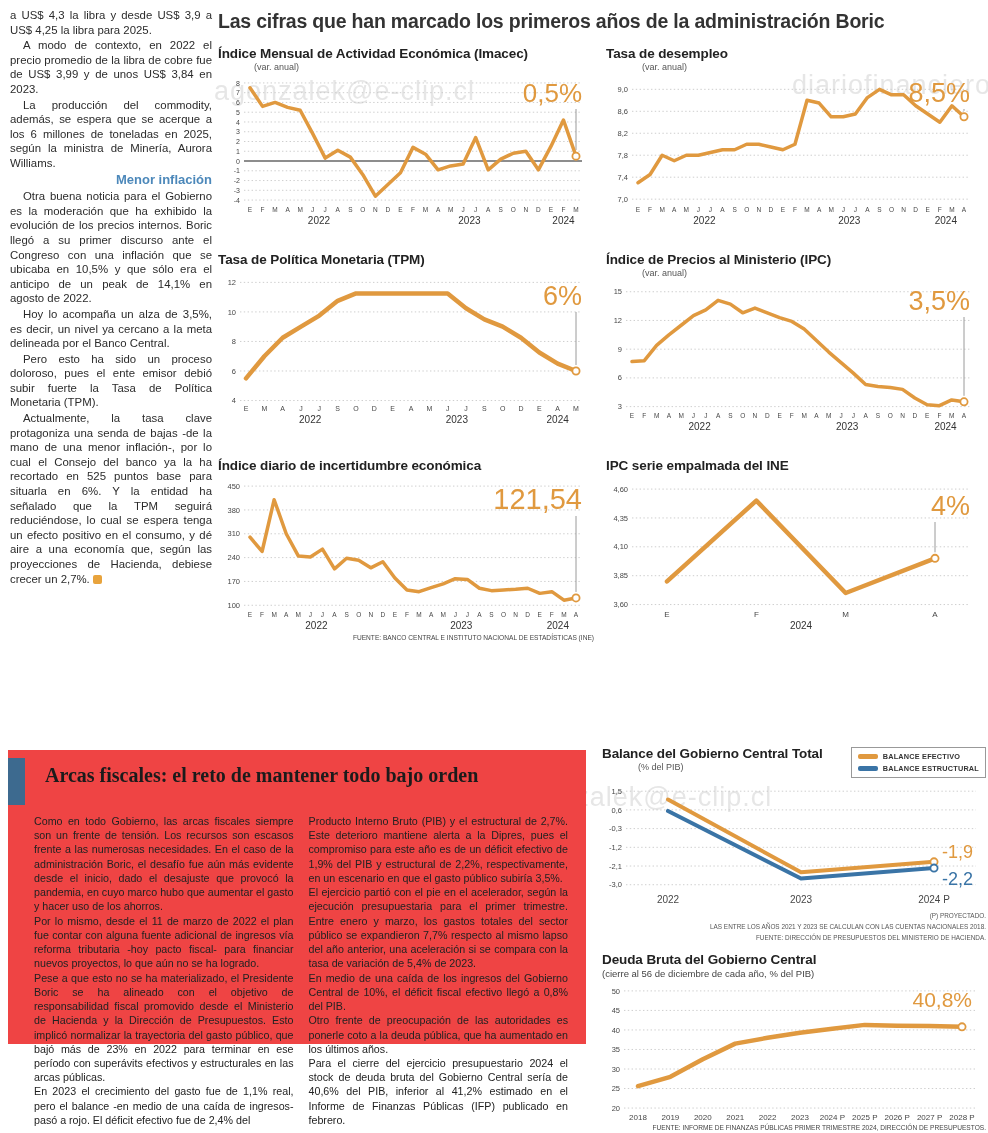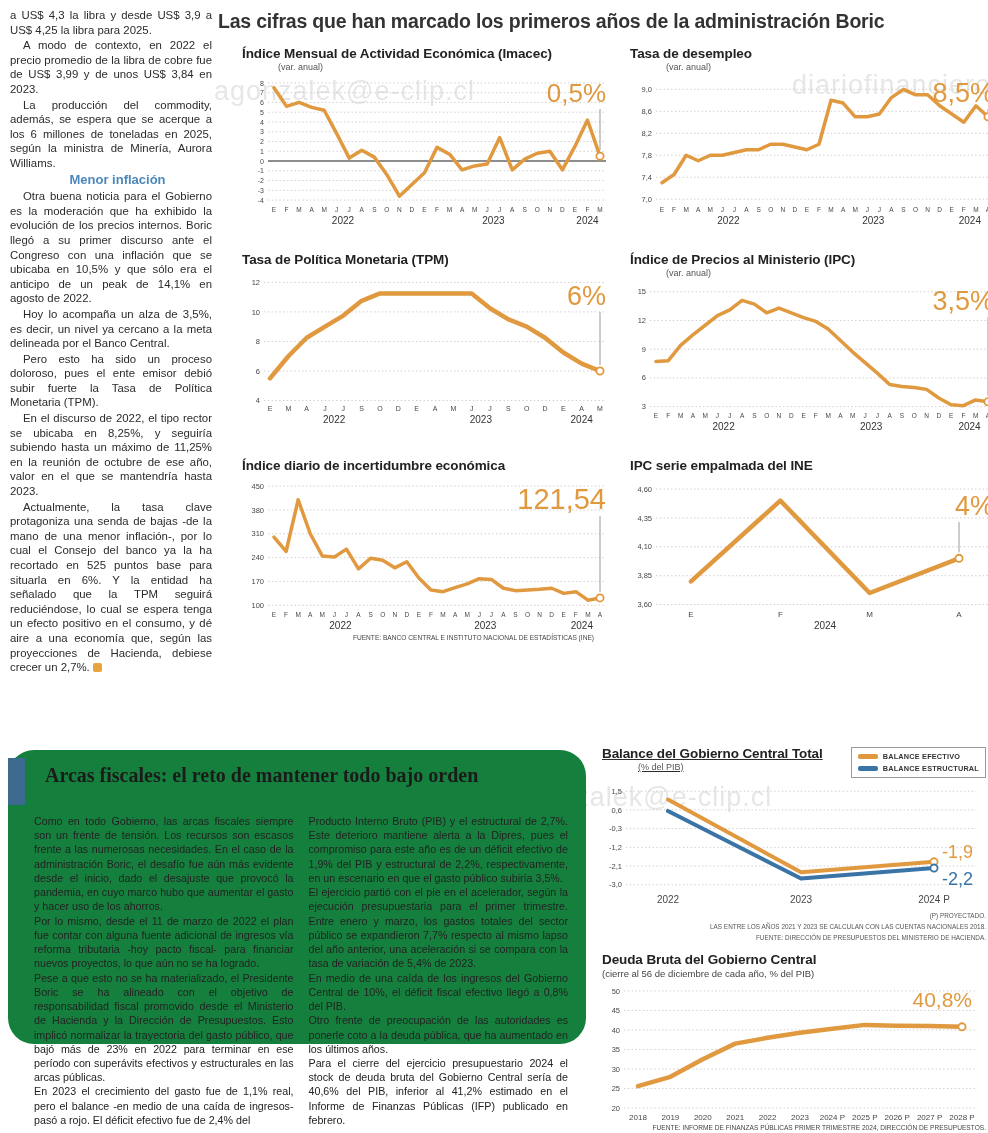--- a/index.html
+++ b/index.html
@@ -3,44 +3,44 @@
 <meta charset="utf-8">
 <style>
   html,body{margin:0;padding:0;background:#fff;}
   .page{position:relative;width:988px;height:1133px;background:#fff;overflow:hidden;
         font-family:"Liberation Sans",sans-serif;color:#2b2b2b;}
   
   .left-col{position:absolute;left:10px;top:8px;width:202px;font-size:11.4px;line-height:1.28;
             text-align:justify;color:#2b2b2b;}
   .left-col p{margin:0 0 1px;text-indent:13px;}
   .left-col p.first{text-indent:0;}
-  .subhead{color:#4c88ba;font-weight:bold;font-size:13px;margin:10px 0 3px;text-indent:0;text-align:center;}
+  .subhead{color:#4c88ba;font-weight:bold;font-size:13px;margin:10px 0 3px;text-indent:0;text-align:right;}
   .endmark{display:inline-block;width:9px;height:9px;background:#E8A33C;border-radius:2px;
            vertical-align:-1px;margin-left:3px;}
   
   .charts-area{position:absolute;left:218px;top:10px;width:764px;}
   .main-title{font-size:19.5px;font-weight:bold;color:#333;margin:0 0 13px;letter-spacing:-0.2px;}
   .chart-grid{display:grid;grid-template-columns:376px 376px;column-gap:12px;row-gap:20px;}
-  .chart-card{position:relative;margin-left:24px;}
+  .chart-card{position:relative;}
   .chart-title{font-size:13.5px;font-weight:bold;color:#222;margin:0;letter-spacing:-0.1px;}
   .chart-sub{font-size:9px;color:#555;margin:1px 0 0;padding-left:36px;}
   svg.chart{display:block;margin-top:2px;}
   svg.chart text{font-family:"Liberation Sans",sans-serif;}
   .chart-source{font-size:6.6px;color:#444;text-align:right;margin-top:-3px;}
   
-  .fiscal-box{position:absolute;left:8px;top:750px;width:578px;height:294px;background:#15803d;border-radius:26px;}
+  .fiscal-box{position:absolute;left:8px;top:750px;width:578px;height:294px;background:#ef4444;}
   .fiscal-bar{position:absolute;left:0;top:8px;width:17px;height:47px;background:#3d6a8f;}
   .fiscal-title{position:absolute;left:37px;top:14px;margin:0;font-family:"Liberation Serif",serif;
                 font-size:20px;font-weight:bold;color:#1b1b1b;}
   .fiscal-cols{position:absolute;left:26px;top:64px;width:534px;display:flex;gap:15px;}
   .fiscal-col{width:260px;font-size:10.7px;line-height:1.33;color:#222;text-align:justify;}
   .fiscal-col p{margin:0;}
   
   .bottom-right{position:absolute;left:602px;top:746px;width:384px;}
-  .balance-head{position:relative;min-height:32px;text-decoration:underline;}
+  .balance-head{position:relative;min-height:32px;}
   .balance-head .chart-title{white-space:nowrap;}
   .legend{position:absolute;right:0;top:1px;border:1px solid #999;padding:4px 6px;display:flex;
           flex-direction:column;gap:3px;background:rgba(255,255,255,0.65);}
   .legend-row{display:flex;align-items:center;gap:5px;}
   .legend-swatch{width:20px;height:4.5px;border-radius:2px;}
   .sw-efectivo{background:#E0993F;}
   .sw-estructural{background:#3A74A6;}
   .legend-label{font-size:7.3px;font-weight:bold;color:#333;letter-spacing:0.2px;}
   .footnotes{font-size:6.4px;color:#555;text-align:right;line-height:1.7;margin-top:1px;}
   .debt-block{margin-top:8px;}
@@ -62,21 +62,20 @@
   <div class="wm wm3">diariofinanciero#agonzalek@e-clip.cl</div>
 
   <div class="left-col">
     <p class="first">a US$ 4,3 la libra y desde US$ 3,9 a US$ 4,25 la libra para 2025.</p>
     <p>A modo de contexto, en 2022 el precio promedio de la libra de cobre fue de US$ 3,99 y de unos US$ 3,84 en 2023.</p>
     <p>La producción del commodity, además, se espera que se acerque a los 6 millones de toneladas en 2025, según la ministra de Minería, Aurora Williams.</p>
     <p class="subhead">Menor inflación</p>
     <p>Otra buena noticia para el Gobierno es la moderación que ha exhibido la evolución de los precios internos. Boric llegó a su primer discurso ante el Congreso con una inflación que se ubicaba en 10,5% y que sólo era el anticipo de un peak de 14,1% en agosto de 2022.</p>
     <p>Hoy lo acompaña un alza de 3,5%, es decir, un nivel ya cercano a la meta delineada por el Banco Central.</p>
     <p>Pero esto ha sido un proceso doloroso, pues el ente emisor debió subir fuerte la Tasa de Política Monetaria (TPM).</p>
-    <p>En el discurso de 2022, el tipo rector se ubicaba en 8,25%, y seguiría subiendo hasta un máximo de 11,25% en la reunión de octubre de ese año, valor en el que se mantendría hasta 2023.</p>
     <p><span>Actualmente, la tasa clave protagoniza una senda de bajas -de la mano de una menor inflación-, por lo cual el Consejo del banco ya la ha recortado en 525 puntos base para situarla en 6%. Y la entidad ha señalado que la TPM seguirá reduciéndose, lo cual se espera tenga un efecto positivo en el consumo, y dé aire a una economía que, según las proyecciones de Hacienda, debiese crecer un 2,7%.</span><span class="endmark"></span></p>
   </div>
 
   <div class="charts-area">
     <h1 class="main-title">Las cifras que han marcado los primeros años de la administración Boric</h1>
     <div class="chart-grid">
 
       <div class="chart-card">
         <h3 class="chart-title">Índice Mensual de Actividad Económica (Imacec)</h3>
         <div class="chart-sub">(var. anual)</div>

